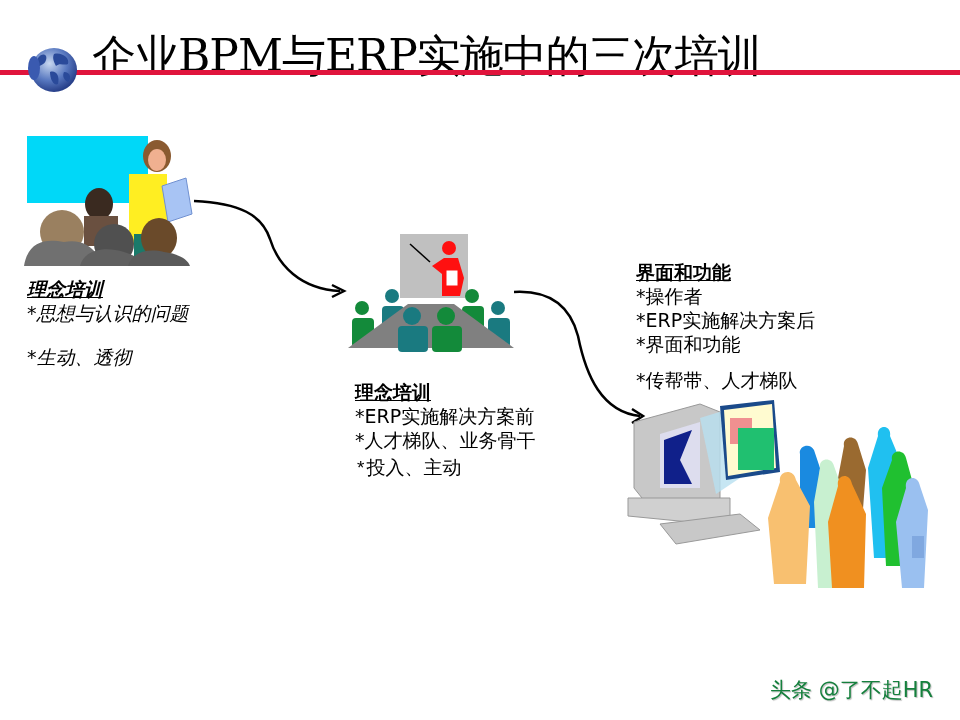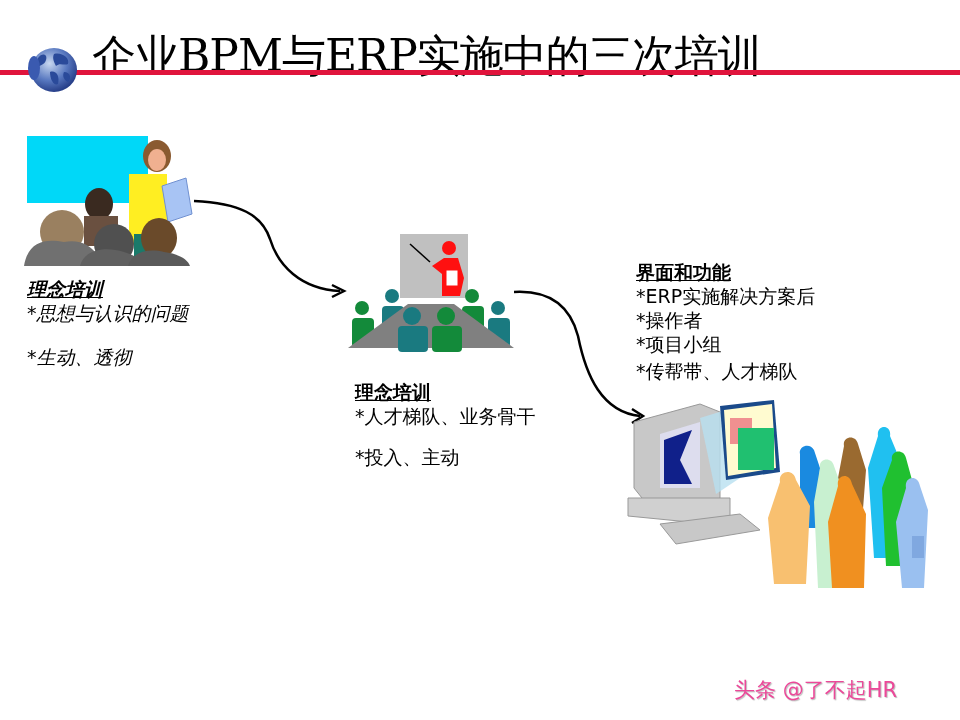--- a/index.html
+++ b/index.html
@@ -3,21 +3,21 @@
 <meta charset="utf-8">
 <style>
   html,body{margin:0;padding:0;}
   body{width:960px;height:720px;position:relative;background:#ffffff;overflow:hidden;font-family:"DejaVu Sans","Liberation Sans",sans-serif;color:#000;}
   .abs{position:absolute;}
   .title{left:92px;top:26px;font-family:"DejaVu Serif","Liberation Serif",serif;font-size:44px;letter-spacing:-1px;line-height:60px;white-space:nowrap;}
   .redline{left:0;top:70px;width:960px;height:5px;background:#e0143c;}
   .block{font-size:19px;line-height:24px;}
   .block .head{font-weight:bold;text-decoration:underline;font-family:"DejaVu Serif","Liberation Serif",serif;}
   .block .item{white-space:nowrap;}
-  .watermark{left:734px;top:676px;font-size:21px;color:#ec4899;letter-spacing:0px;text-shadow:1px 1px 1px #bbb;}
+  .watermark{left:770px;top:676px;font-size:21px;color:#15803d;letter-spacing:0px;text-shadow:1px 1px 1px #bbb;}
 </style>
 </head>
 <body>
 
 <div class="abs title">企业BPM与ERP实施中的三次培训</div>
 <div class="abs redline"></div>
 
 <svg class="abs" style="left:24px;top:44px;" width="56" height="50" viewBox="0 0 56 50">
   <defs>
     <radialGradient id="g1" cx="40%" cy="35%" r="65%">
@@ -85,30 +85,31 @@
   <rect x="86" y="96" width="30" height="26" rx="4" fill="#138a3a"></rect>
 </svg>
 
 <svg class="abs" style="left:510px;top:286px;" width="140" height="140" viewBox="0 0 140 140">
   <path d="M4 6 C40 4 60 20 68 50 C76 90 92 126 130 130" fill="none" stroke="#000" stroke-width="2.5"></path>
   <path d="M122 123 L133 130 L122 137" fill="none" stroke="#000" stroke-width="2.5"></path>
 </svg>
 
 <div class="abs block" style="left:355px;top:380px;">
   <div class="head">理念培训</div>
+  <div class="item">*ERP实施解决方案前</div>
   <div class="item">*人才梯队、业务骨干</div>
-  <div class="item" style="margin-top:17px;">*投入、主动</div>
+  <div class="item" style="margin-top:5px;font-family:Liberation Mono, monospace;">*投入、主动</div>
 </div>
 
 <div class="abs block" style="left:636px;top:260px;">
   <div class="head">界面和功能</div>
+  <div class="item">*操作者</div>
   <div class="item">*ERP实施解决方案后</div>
-  <div class="item">*操作者</div>
-  <div class="item">*项目小组</div>
-  <div class="item" style="margin-top:3px;">*传帮带、人才梯队</div>
+  <div class="item">*界面和功能</div>
+  <div class="item" style="margin-top:12px;">*传帮带、人才梯队</div>
 </div>
 
 <svg class="abs" style="left:620px;top:398px;" width="310" height="192" viewBox="0 0 310 192">
 
   <polygon points="14,24 80,6 100,14 100,110 30,110 14,90" fill="#c8c8c8" stroke="#999"></polygon>
   <polygon points="40,36 80,24 80,90 40,90" fill="#dde"></polygon>
   <polygon points="44,42 72,32 60,62 72,86 44,86" fill="#10208a"></polygon>
   <polygon points="8,100 110,100 110,128 8,118" fill="#d0d0d0" stroke="#999"></polygon>
   <polygon points="40,126 120,116 140,132 56,146" fill="#c8c8c8" stroke="#999"></polygon>
   <polygon points="80,20 106,12 120,80 96,96" fill="#b8e0f0" opacity="0.8"></polygon>

